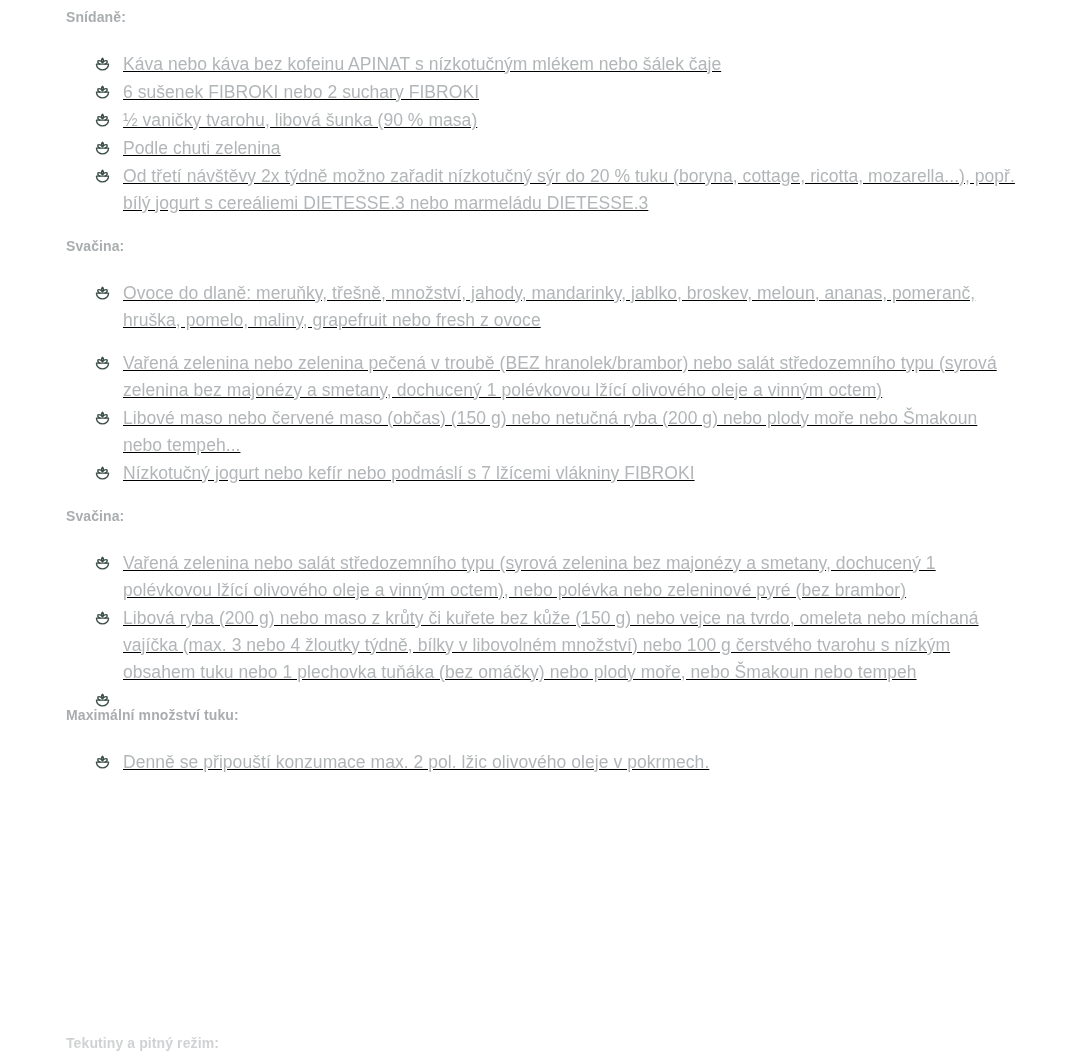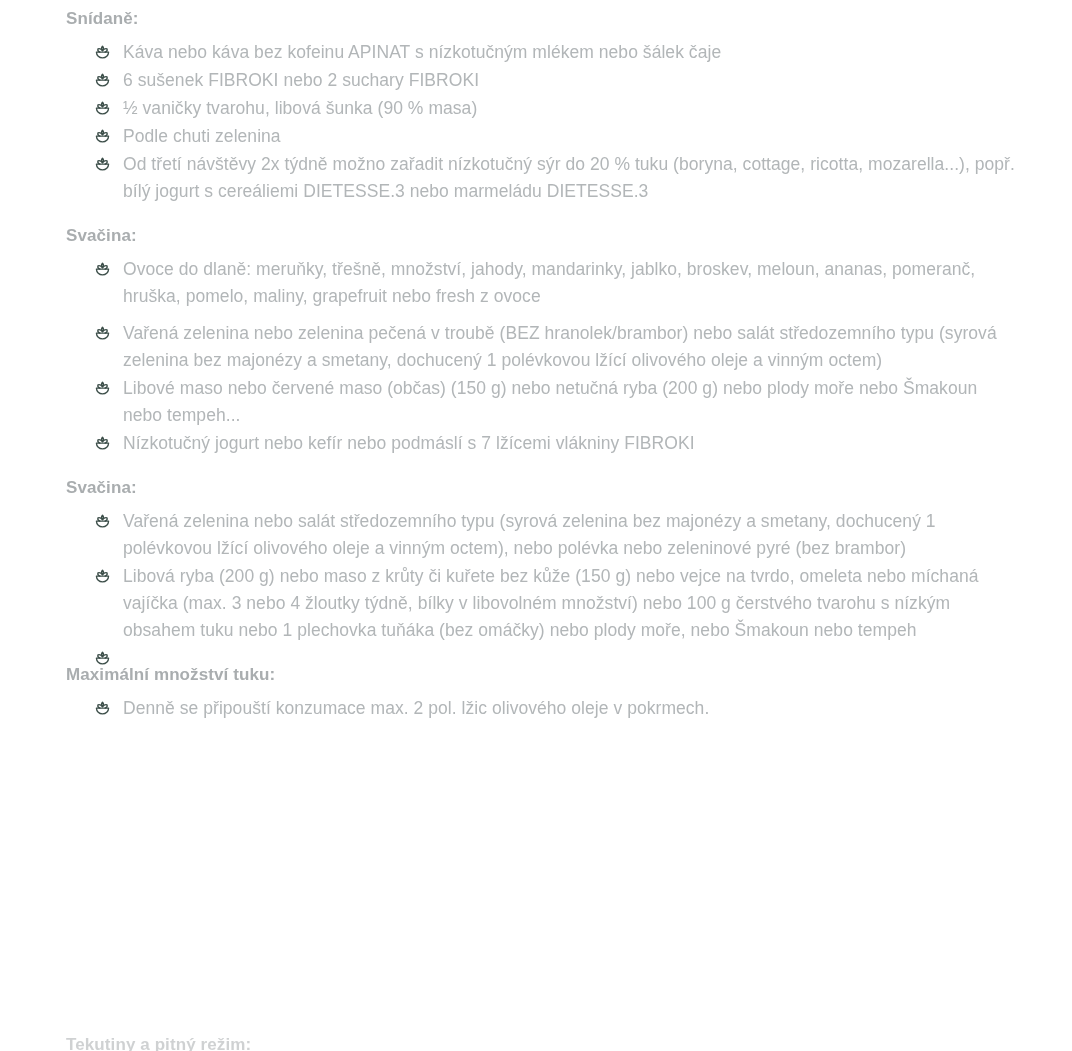--- a/index.html
+++ b/index.html
@@ -19,36 +19,37 @@
     width: 1072px;
     height: 1051px;
     box-sizing: border-box;
     padding: 0 52px 0 66px;
     background: #ffffff;
   }
   .section {
     margin: 0;
   }
   .section-heading {
-    font-size: 17px;
+    font-size: 14px;
     font-weight: bold;
     color: #a9adaf;
     line-height: 1.35;
     margin: 0;
     padding-top: 10px;
     padding-bottom: 8px;
     letter-spacing: 0.1px;
   }
   .section:first-child .section-heading {
     padding-top: 8px;
   }
   ul.items {
     list-style: none;
-    margin: 0 0 10px 0;
+    margin: 16px 0 10px 0;
     padding: 0 0 0 28px;
+    text-decoration: underline;
   }
   li.item {
     position: relative;
     padding-left: 29px;
     margin: 0 0 1px 0;
     font-size: 17.5px;
     line-height: 27px;
     color: #b2b6b8;
     letter-spacing: 0.05px;
   }

